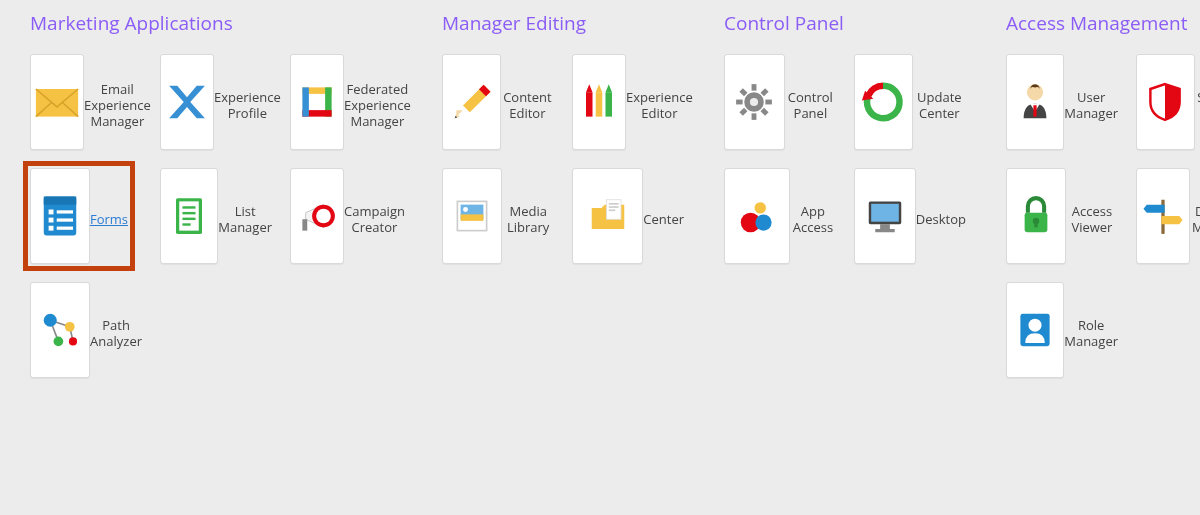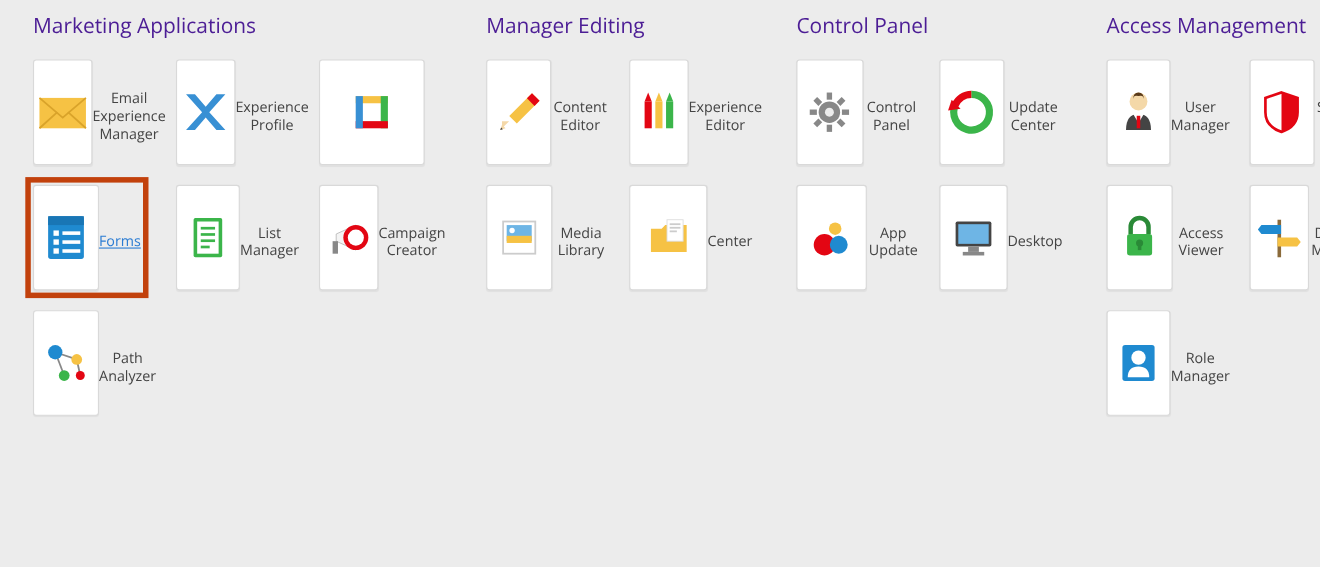--- a/index.html
+++ b/index.html
@@ -12,21 +12,21 @@
   }
   .launchpad {
     display: flex;
     gap: 40px;
     padding: 10px 30px;
   }
   .section {
     flex: 0 0 auto;
   }
   .section-title {
-    color: #4c1d95;
+    color: #8b5cf6;
     font-size: 19px;
     font-weight: 400;
     margin-bottom: 18px;
   }
   .grid {
     display: grid;
     grid-template-columns: repeat(var(--cols,3), 112px);
     gap: 18px 18px;
     align-items: start;
   }
@@ -101,20 +101,21 @@
 
       <div class="tile">
         <div class="tile-box">
           <svg viewBox="0 0 64 64">
               <rect x="14" y="14" width="36" height="8" fill="#f6c244"></rect>
               <rect x="42" y="14" width="8" height="36" fill="#3bb54a"></rect>
               <rect x="14" y="42" width="36" height="8" fill="#e30613"></rect>
               <rect x="14" y="14" width="8" height="36" fill="#3890d4"></rect>
             </svg>
         </div>
+        <div class="tile-label">Federated Experience Manager</div>
       </div>
 
       <div class="tile highlighted">
         <div class="tile-box">
           <svg viewBox="0 0 64 64">
               <rect x="12" y="8" width="40" height="48" rx="3" fill="#1f8ad0"></rect>
               <rect x="12" y="8" width="40" height="10" fill="#1976b5"></rect>
               <rect x="18" y="24" width="6" height="6" fill="#fff"></rect>
               <rect x="28" y="25" width="20" height="4" fill="#fff"></rect>
               <rect x="18" y="34" width="6" height="6" fill="#fff"></rect>
@@ -267,21 +268,21 @@
       </div>
 
       <div class="tile">
         <div class="tile-box">
           <svg viewBox="0 0 64 64">
               <circle cx="24" cy="40" r="12" fill="#e30613"></circle>
               <circle cx="40" cy="40" r="10" fill="#1f8ad0"></circle>
               <circle cx="36" cy="22" r="7" fill="#f6c244"></circle>
             </svg>
         </div>
-        <div class="tile-label">App Update</div>
+        <div class="tile-label">App Access</div>
       </div>
 
       <div class="tile">
         <div class="tile-box">
           <svg viewBox="0 0 64 64">
               <rect x="12" y="14" width="40" height="28" rx="2" fill="#444"></rect>
               <rect x="15" y="17" width="34" height="22" fill="#6eb5e5"></rect>
               <rect x="26" y="42" width="12" height="6" fill="#888"></rect>
               <rect x="20" y="48" width="24" height="4" fill="#888"></rect>
             </svg>

